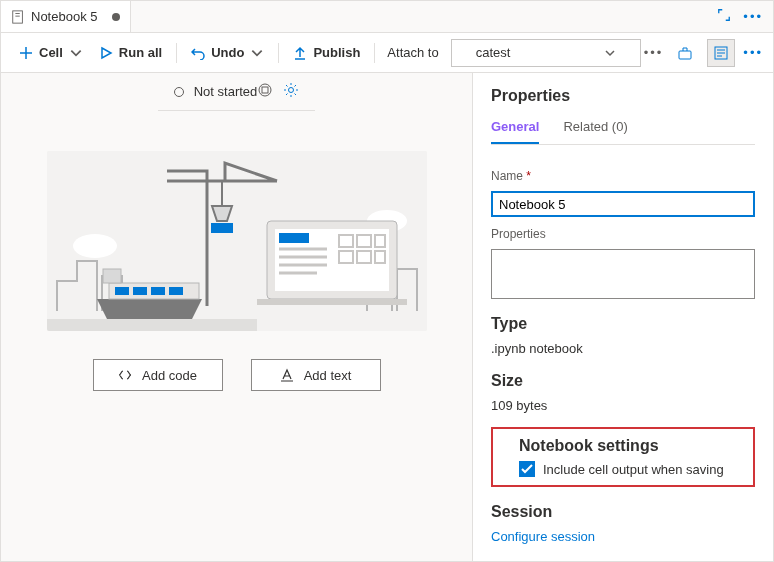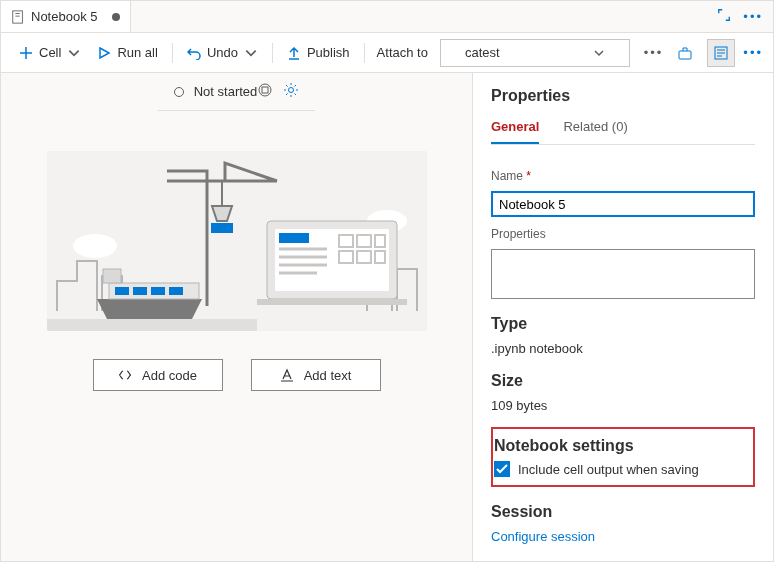--- a/index.html
+++ b/index.html
@@ -35,21 +35,21 @@
   .tab-right { margin-left:auto; display:flex; align-items:center; gap:12px; padding-right:10px; }
   .blue-icon { color:#0078d4; }
   
   .toolbar {
     display:flex; align-items:center; height:40px; padding:0 10px;
     border-bottom:1px solid #e1dfdd; gap:0;
   }
   .tb-btn {
     display:flex; align-items:center; gap:6px; height:32px;
     padding:0 8px; cursor:pointer; font-size:13px; color:#323130;
-    border:none; background:none;
+    border:none; background:none;font-weight:bold;
   }
   .tb-btn .ico { width:14px; height:14px; }
   .tb-sep { width:1px; height:20px; background:#e1dfdd; margin:0 6px; }
   .attach-select {
     display:flex; align-items:center; justify-content:space-between;
     width:190px; height:28px; border:1px solid #c8c6c4;
     padding:0 24px; margin-left:6px; font-size:13px; cursor:pointer;
   }
   .tb-right { margin-left:auto; display:flex; align-items:center; gap:8px; }
   .ico-btn { width:28px; height:28px; display:flex; align-items:center; justify-content:center; cursor:pointer; }
@@ -70,35 +70,35 @@
   .add-btn {
     display:flex; align-items:center; justify-content:center; gap:10px;
     width:130px; height:32px; border:1px solid #8a8886; background:#fff;
     font-size:13px; cursor:pointer; color:#323130;
   }
   
   .props { width:300px; padding:14px 18px; display:flex; flex-direction:column; gap:4px; overflow:hidden; }
   .props-title { font-size:16px; font-weight:600; margin-bottom:10px; }
   .tabs { display:flex; gap:24px; border-bottom:1px solid #e1dfdd; margin-bottom:14px; }
   .ptab { padding-bottom:8px; font-size:13px; color:#605e5c; cursor:pointer; }
-  .ptab.active { color:#b91c1c; border-bottom:2px solid #0078d4; font-weight:600; }
+  .ptab.active { color:#8b5cf6; border-bottom:2px solid #0078d4; font-weight:600; }
   .field-lbl { font-size:12px; color:#605e5c; margin-top:6px; margin-bottom:4px; }
   .req { color:#a80000; }
   .name-input {
     width:100%; height:26px; border:2px solid #0078d4; padding:0 6px;
     font-size:13px; font-family:inherit; outline:none;
   }
   .desc-input {
     width:100%; height:50px; border:1px solid #8a8886; padding:4px 6px;
     font-size:13px; font-family:inherit; resize:none;
   }
   .section-head { font-size:16px; font-weight:600; margin-top:12px; margin-bottom:4px; }
   .static-val { font-size:13px; color:#323130; }
   .nb-settings {
-    border:2px solid #d13438; padding:8px 1px; margin-top:10px;
+    border:2px solid #d13438; padding:8px 26px; margin-top:10px;
   }
   .chk-row { display:flex; align-items:center; gap:8px; margin-top:6px; }
   .chk {
     width:16px; height:16px; background:#0078d4; display:flex;
     align-items:center; justify-content:center; cursor:pointer;
   }
   .chk svg { width:12px; height:10px; stroke:#fff; stroke-width:2; fill:none; }
   .link { color:#0078d4; cursor:pointer; font-size:13px; }
 </style>
 </head>

